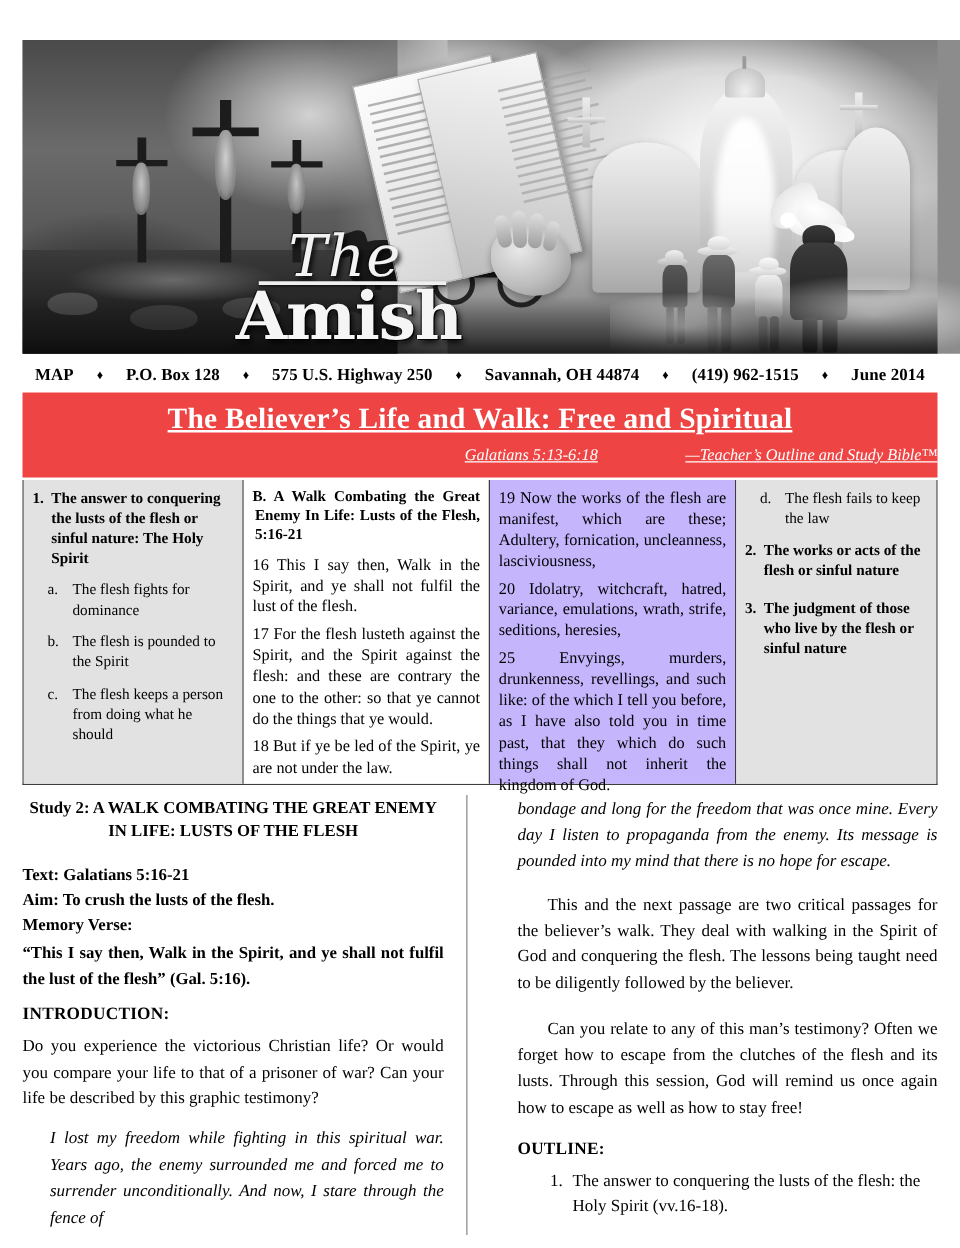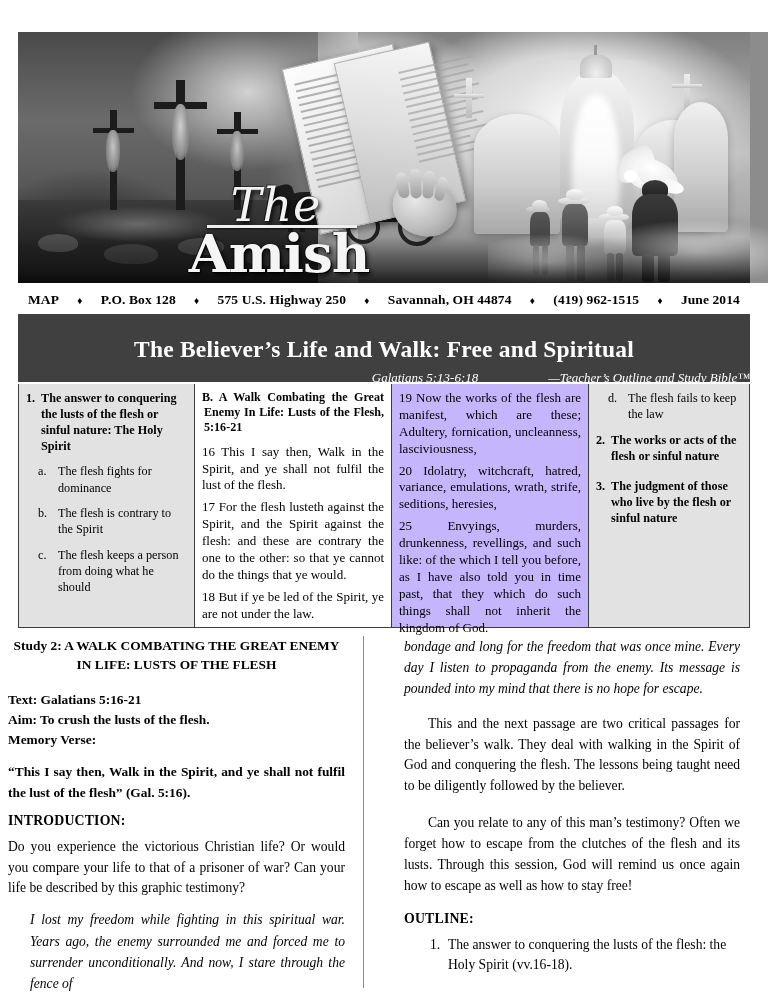--- a/index.html
+++ b/index.html
@@ -301,24 +301,25 @@
     letter-spacing:0.1px;
     padding: 0 10px;
     box-sizing: border-box;
   }
   .contact-sep { font-size: 10px; }
 
   
   .title-banner {
     position:absolute; left:18px; top:314px;
     width:732px; height:68px;
-    background:#404040;
+    background:#ef4444;
     color:#ffffff;
     box-sizing:border-box;
-    padding-top: 18px;
+    padding-top: 4px;
+    text-decoration: underline;
   }
   .banner-title {
     text-align:center;
     font-family:"Liberation Serif", serif;
     font-weight:700;
     font-size: 23.5px;
     letter-spacing: .2px;
     margin-top: 4px;
   }
   .banner-sub {
@@ -367,39 +368,39 @@
     text-indent: -2px;
   }
   .sc-p {
     font-size:13px; line-height:1.30; text-align:justify;
     margin-bottom: 5px;
   }
   .sc-p:last-child { margin-bottom:0; }
 
   
   .body-wrap {
-    position:absolute; left:8px; top:636px;
+    position:absolute; left:18px; top:636px;
     width:732px; height:352px;
     display:flex;
     gap:20px;
   }
   .bcol { width:364px; box-sizing:border-box; }
   .bcol.left { padding-right: 18px; border-right:1px solid #8a8a8a; }
   .bcol.right { padding-left: 20px; }
 
   .study-title {
     font-weight:700; font-size:13.4px; line-height:1.42;
     text-align:center; margin-bottom: 16px;
   }
   .lbl-line {
     font-weight:700; font-size:13.4px; line-height:1.5;
   }
   .mem-verse {
     font-weight:700; font-size:13.4px; line-height:1.5;
-    text-align:justify; margin-top:12px;
+    text-align:justify; margin-top:2px;
   }
   .sec-head {
     font-weight:700; font-size:13.8px; margin-top: 10px; margin-bottom: 8px;
     letter-spacing:.2px;
   }
   .para {
     font-size:13.6px; line-height:1.54; text-align:justify; margin-bottom: 10px;
   }
   .para.indent { text-indent: 24px; }
   .quote {
@@ -593,21 +594,21 @@
       <div class="ol-item">
         <span class="ol-num">1.</span>
         <span>The answer to conquering the lusts of the flesh or sinful nature: The Holy Spirit</span>
       </div>
       <div class="ol-sub">
         <span class="ol-num">a.</span>
         <span>The flesh fights for dominance</span>
       </div>
       <div class="ol-sub">
         <span class="ol-num">b.</span>
-        <span>The flesh is contrary to the Spirit</span>
+        <span>The flesh is pounded to the Spirit</span>
       </div>
       <div class="ol-sub">
         <span class="ol-num">c.</span>
         <span>The flesh keeps a person from doing what he should</span>
       </div>
     </div>
 
     <div class="ocol c2">
       <div class="sc-head">B.  A  Walk  Combating  the  Great Enemy In Life: Lusts of the Flesh, 5:16-21</div>
       <div class="sc-p">16 This I say then, Walk in the  Spirit, and ye shall not fulfil the lust of the flesh.</div>

